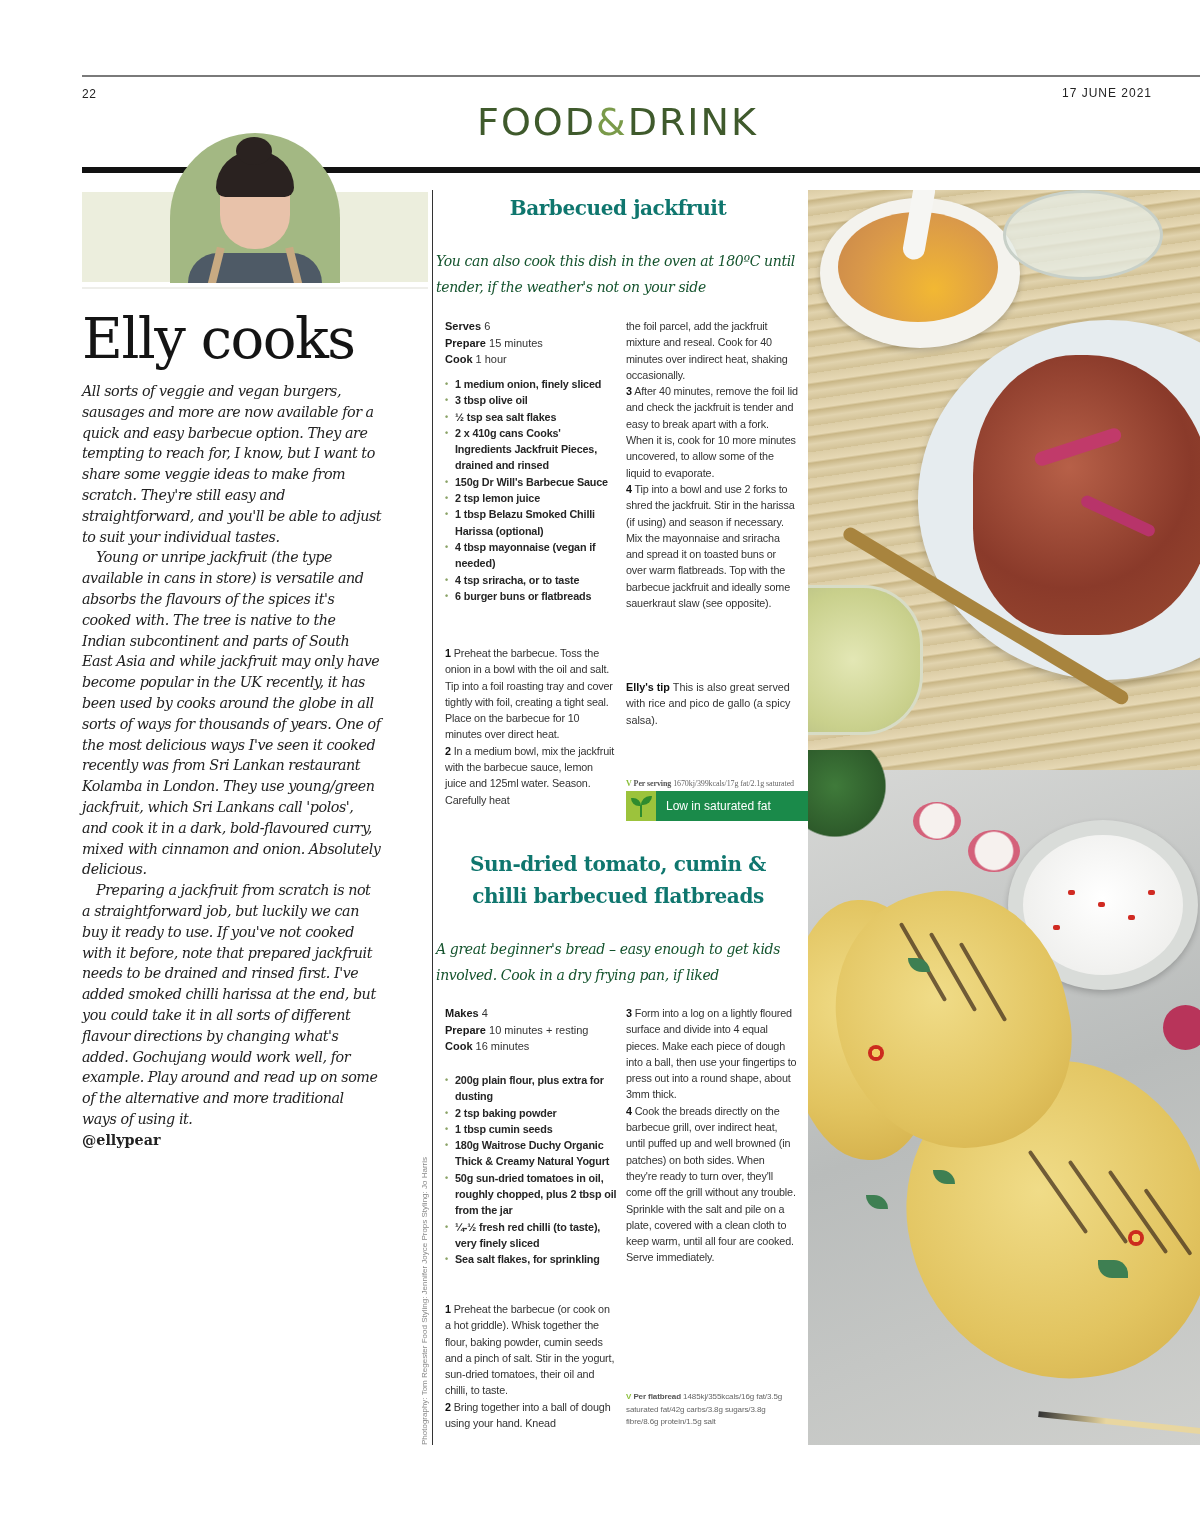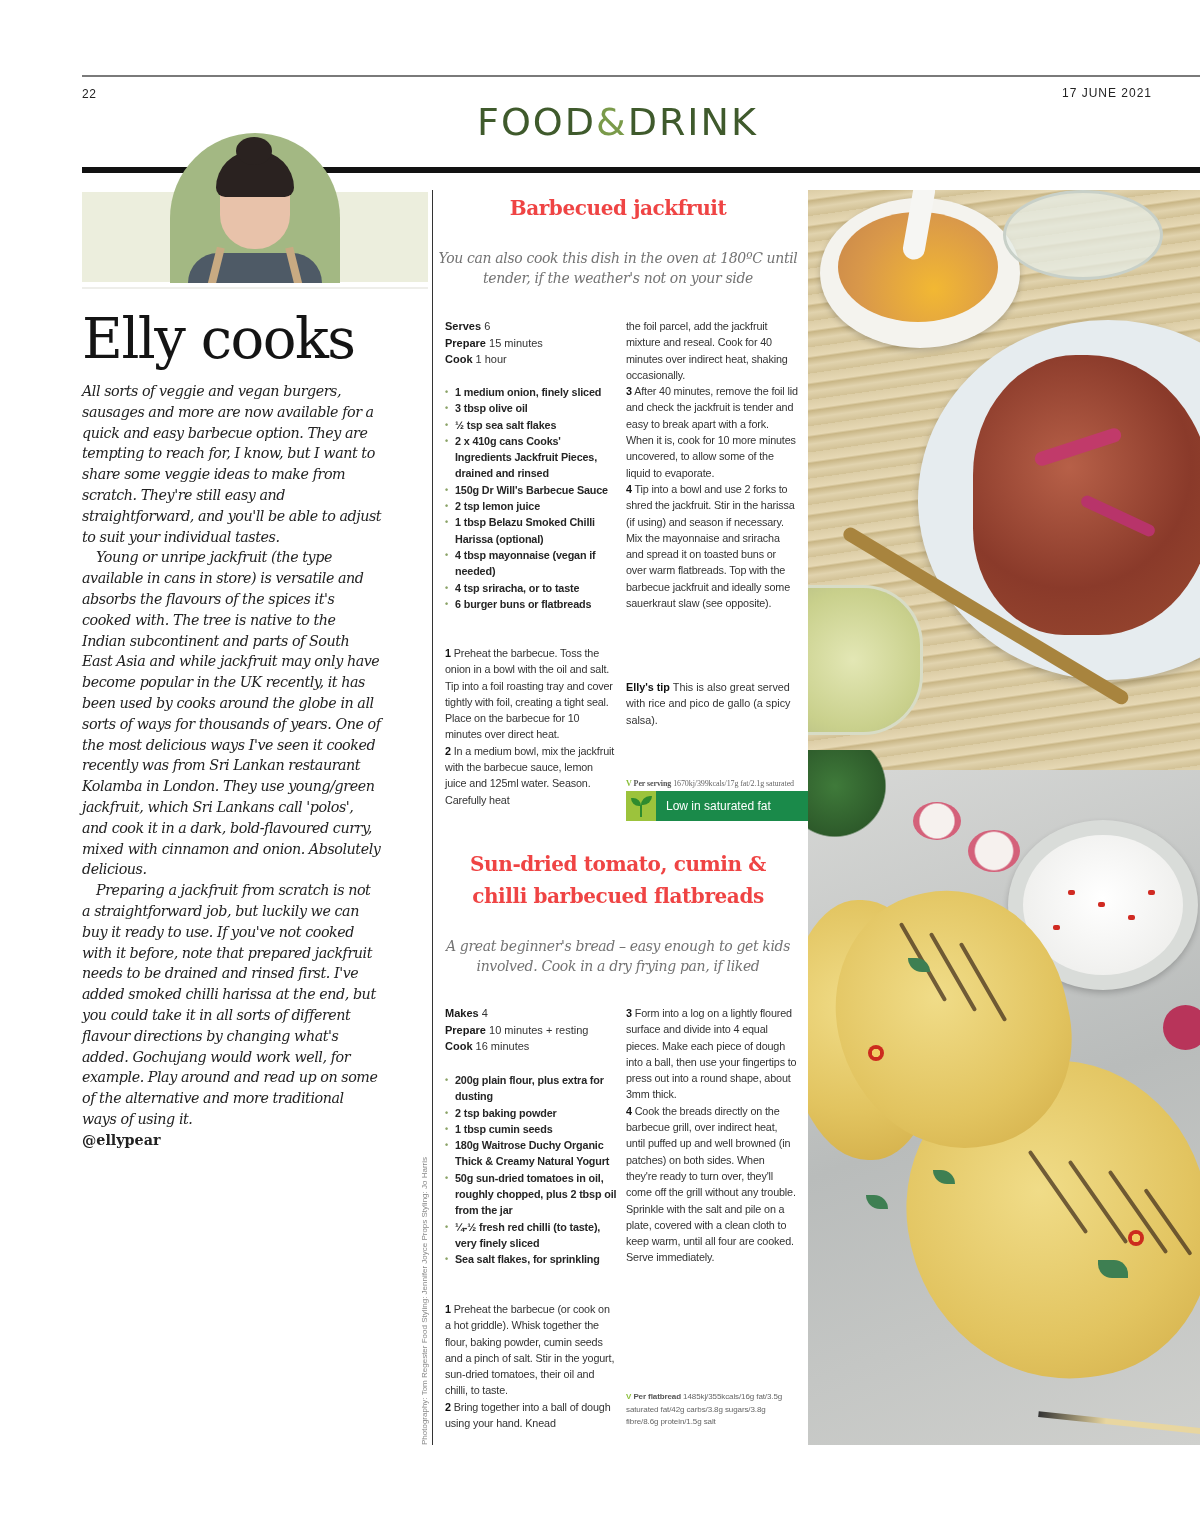--- a/index.html
+++ b/index.html
@@ -33,23 +33,23 @@
   .intro p { text-indent: 0; }
   .intro p + p { text-indent: 14px; }
   .handle { font-style: normal; font-weight: bold; display: block; text-indent: 0; letter-spacing: 0; }
 
   .col-divider { position: absolute; left: 432px; top: 190px; width: 1px; height: 1255px; background: #333; }
   .photo-credit { position: absolute; left: 420px; top: 1445px; width: 320px; transform-origin: 0 0; transform: rotate(-90deg);
     font-size: 8px; color: #888; white-space: nowrap; }
 
   
   .recipe-title { position: absolute; left: 436px; width: 364px; text-align: center; font-family: "DejaVu Serif", serif;
-    font-size: 20px; color: #ef4444; letter-spacing: -0.4px; line-height: 32px; }
-  .recipe-strap { position: absolute; left: 436px; width: 364px; text-align: center; font-family: "DejaVu Serif", serif;
-    font-style: italic; font-size: 14px; line-height: 20px; color: #737373; letter-spacing: -0.35px; }
+    font-size: 20px; color: #0f766e; letter-spacing: -0.4px; line-height: 32px; }
+  .recipe-strap { position: absolute; left: 436px; width: 364px; font-family: "DejaVu Serif", serif;
+    font-style: italic; font-size: 14px; line-height: 26px; color: #14532d; letter-spacing: -0.35px; }
   .meta { position: absolute; left: 445px; width: 175px; font-size: 11px; line-height: 16.5px; color: #333; }
   .meta b { color: #1a1a1a; }
   .ingredients { position: absolute; left: 445px; width: 172px; list-style: none; font-size: 10.8px; line-height: 16.3px;
     font-weight: bold; color: #262626; letter-spacing: -0.15px; }
   .ingredients li { padding-left: 10px; position: relative; }
   .ingredients li::before { content: "\2022"; position: absolute; left: 0; color: #8aa266; font-size: 9px; }
   .method { position: absolute; width: 172px; font-size: 10.8px; line-height: 16.3px; color: #333; letter-spacing: -0.15px; }
   .method p b { color: #111; }
   .tip { position: absolute; left: 626px; width: 172px; font-size: 10.8px; line-height: 16.3px; color: #333; }
   .tip b { color: #111; }
@@ -128,21 +128,21 @@
 
 <h3 class="recipe-title" style="top:192px;">Barbecued jackfruit</h3>
 <p class="recipe-strap" style="top:248px;">You can also cook this dish in the oven at 180ºC until tender, if the weather's not on your side</p>
 
 <div class="meta" style="top:318px;">
   <div><b>Serves</b> <span>6</span></div>
   <div><b>Prepare</b> <span>15 minutes</span></div>
   <div><b>Cook</b> <span>1 hour</span></div>
 </div>
 
-<ul class="ingredients" style="top:384px;">
+<ul class="ingredients" style="top:376px;">
   <li>1 medium onion, finely sliced</li>
   <li>3 tbsp olive oil</li>
   <li>½ tsp sea salt flakes</li>
   <li>2 x 410g cans Cooks' Ingredients Jackfruit Pieces, drained and rinsed</li>
   <li>150g Dr Will's Barbecue Sauce</li>
   <li>2 tsp lemon juice</li>
   <li>1 tbsp Belazu Smoked Chilli Harissa (optional)</li>
   <li>4 tbsp mayonnaise (vegan if needed)</li>
   <li>4 tsp sriracha, or to taste</li>
   <li>6 burger buns or flatbreads</li>

